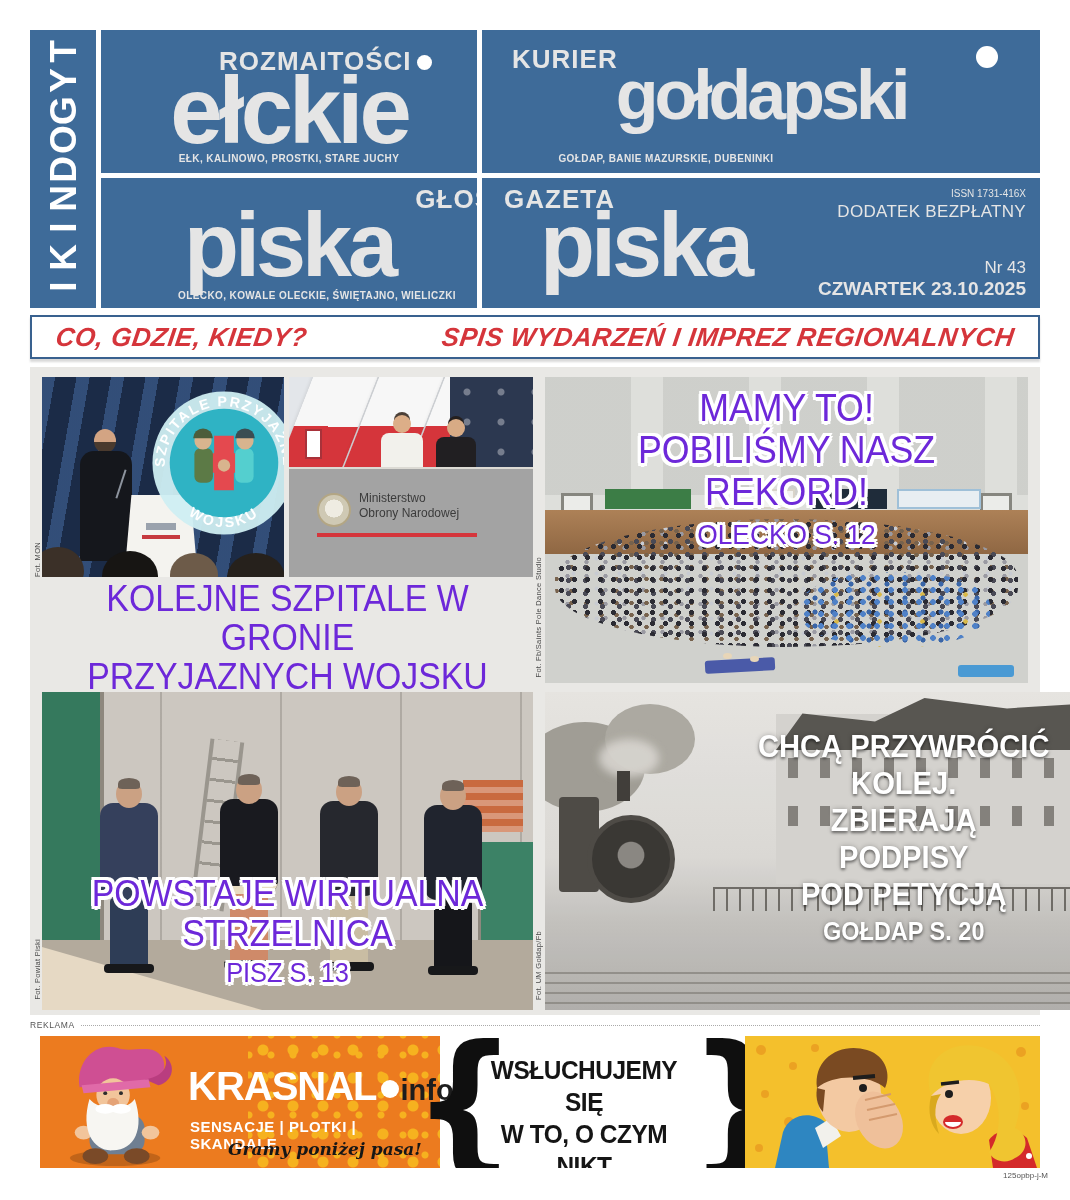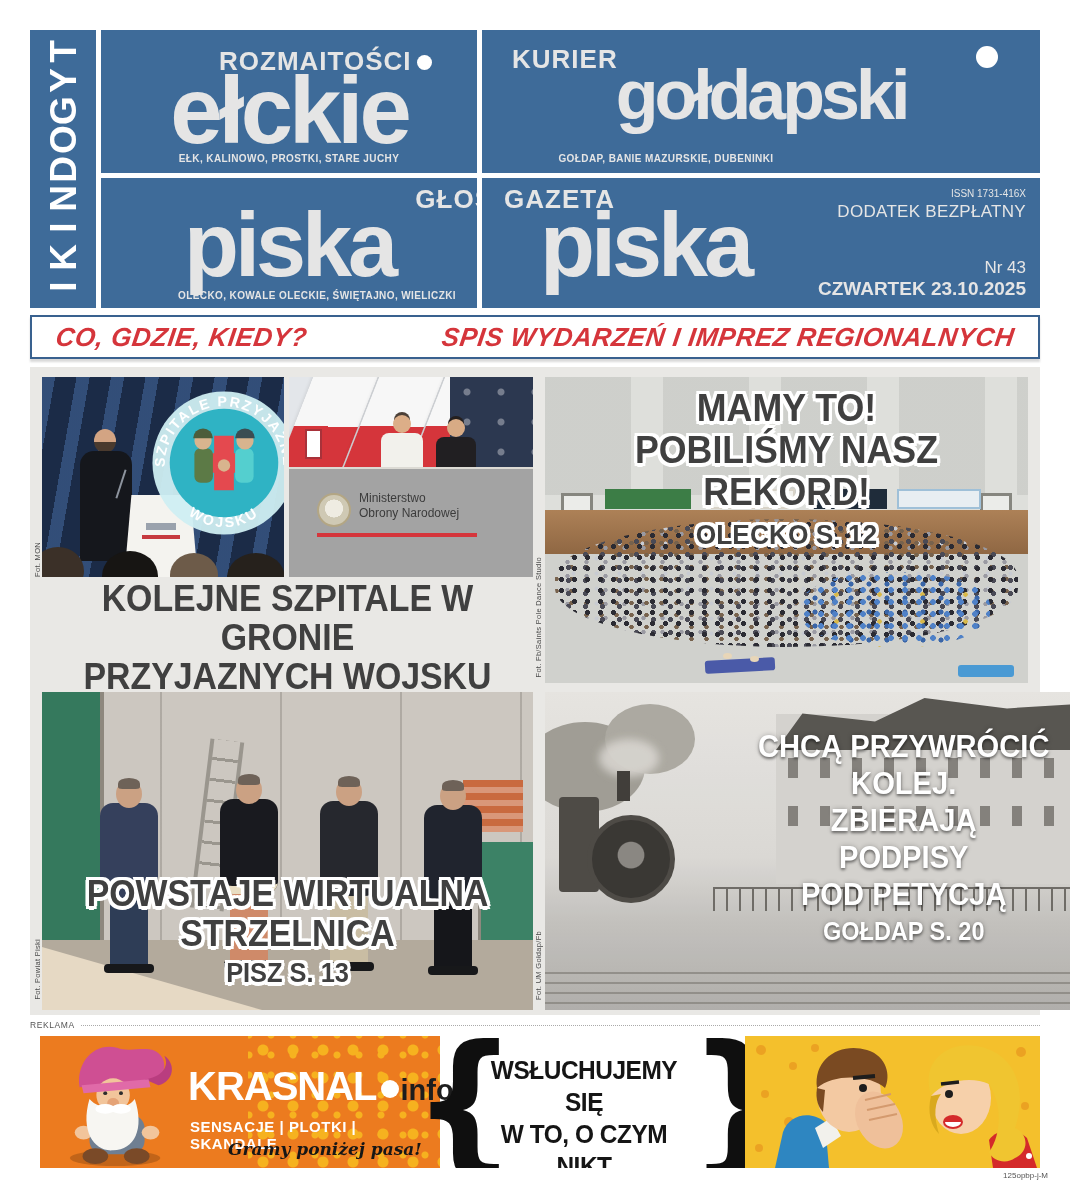--- a/index.html
+++ b/index.html
@@ -26,21 +26,21 @@
          box-sizing:border-box;display:flex;align-items:center;justify-content:space-between;
          padding:0 24px;box-shadow:0 3px 2px rgba(0,0,0,.15);}
   .striptxt{color:#d5353b;font-weight:bold;font-style:italic;font-size:26px;transform:skewX(-8deg);
          letter-spacing:.5px;white-space:nowrap;}
   
   .panel{left:30px;top:367px;width:1010px;height:648px;background:#e9e8e5;}
   .block{position:absolute;}
   .photo{position:absolute;overflow:hidden;}
   .credit{position:absolute;writing-mode:vertical-rl;transform:rotate(180deg);font-size:7.5px;
           color:#4a4a4a;letter-spacing:.3px;white-space:nowrap;}
-  .redhl{color:#404040;font-weight:bold;text-align:center;}
+  .redhl{color:#6d28d9;font-weight:normal;text-align:center;}
   .outline-w{text-shadow:-3px -3px 0 #fff,0 -3.5px 0 #fff,3px -3px 0 #fff,-3.5px 0 0 #fff,
     3.5px 0 0 #fff,-3px 3px 0 #fff,0 3.5px 0 #fff,3px 3px 0 #fff,-2px -2px 0 #fff,
     2px -2px 0 #fff,-2px 2px 0 #fff,2px 2px 0 #fff;}
   .whitehl{color:#fff;font-weight:bold;text-align:center;
     text-shadow:0 2px 3px rgba(0,0,0,.45),0 0 6px rgba(0,0,0,.25);}
   .cond{display:block;transform:scaleX(.94);transform-origin:center;}
   
   .phA1{left:0;top:0;width:242px;height:200px;background:#1b2b47;}
   .phA1 .streaks{position:absolute;inset:0;
      background:repeating-linear-gradient(100deg,rgba(95,145,215,.34) 0 13px,transparent 13px 34px);}

